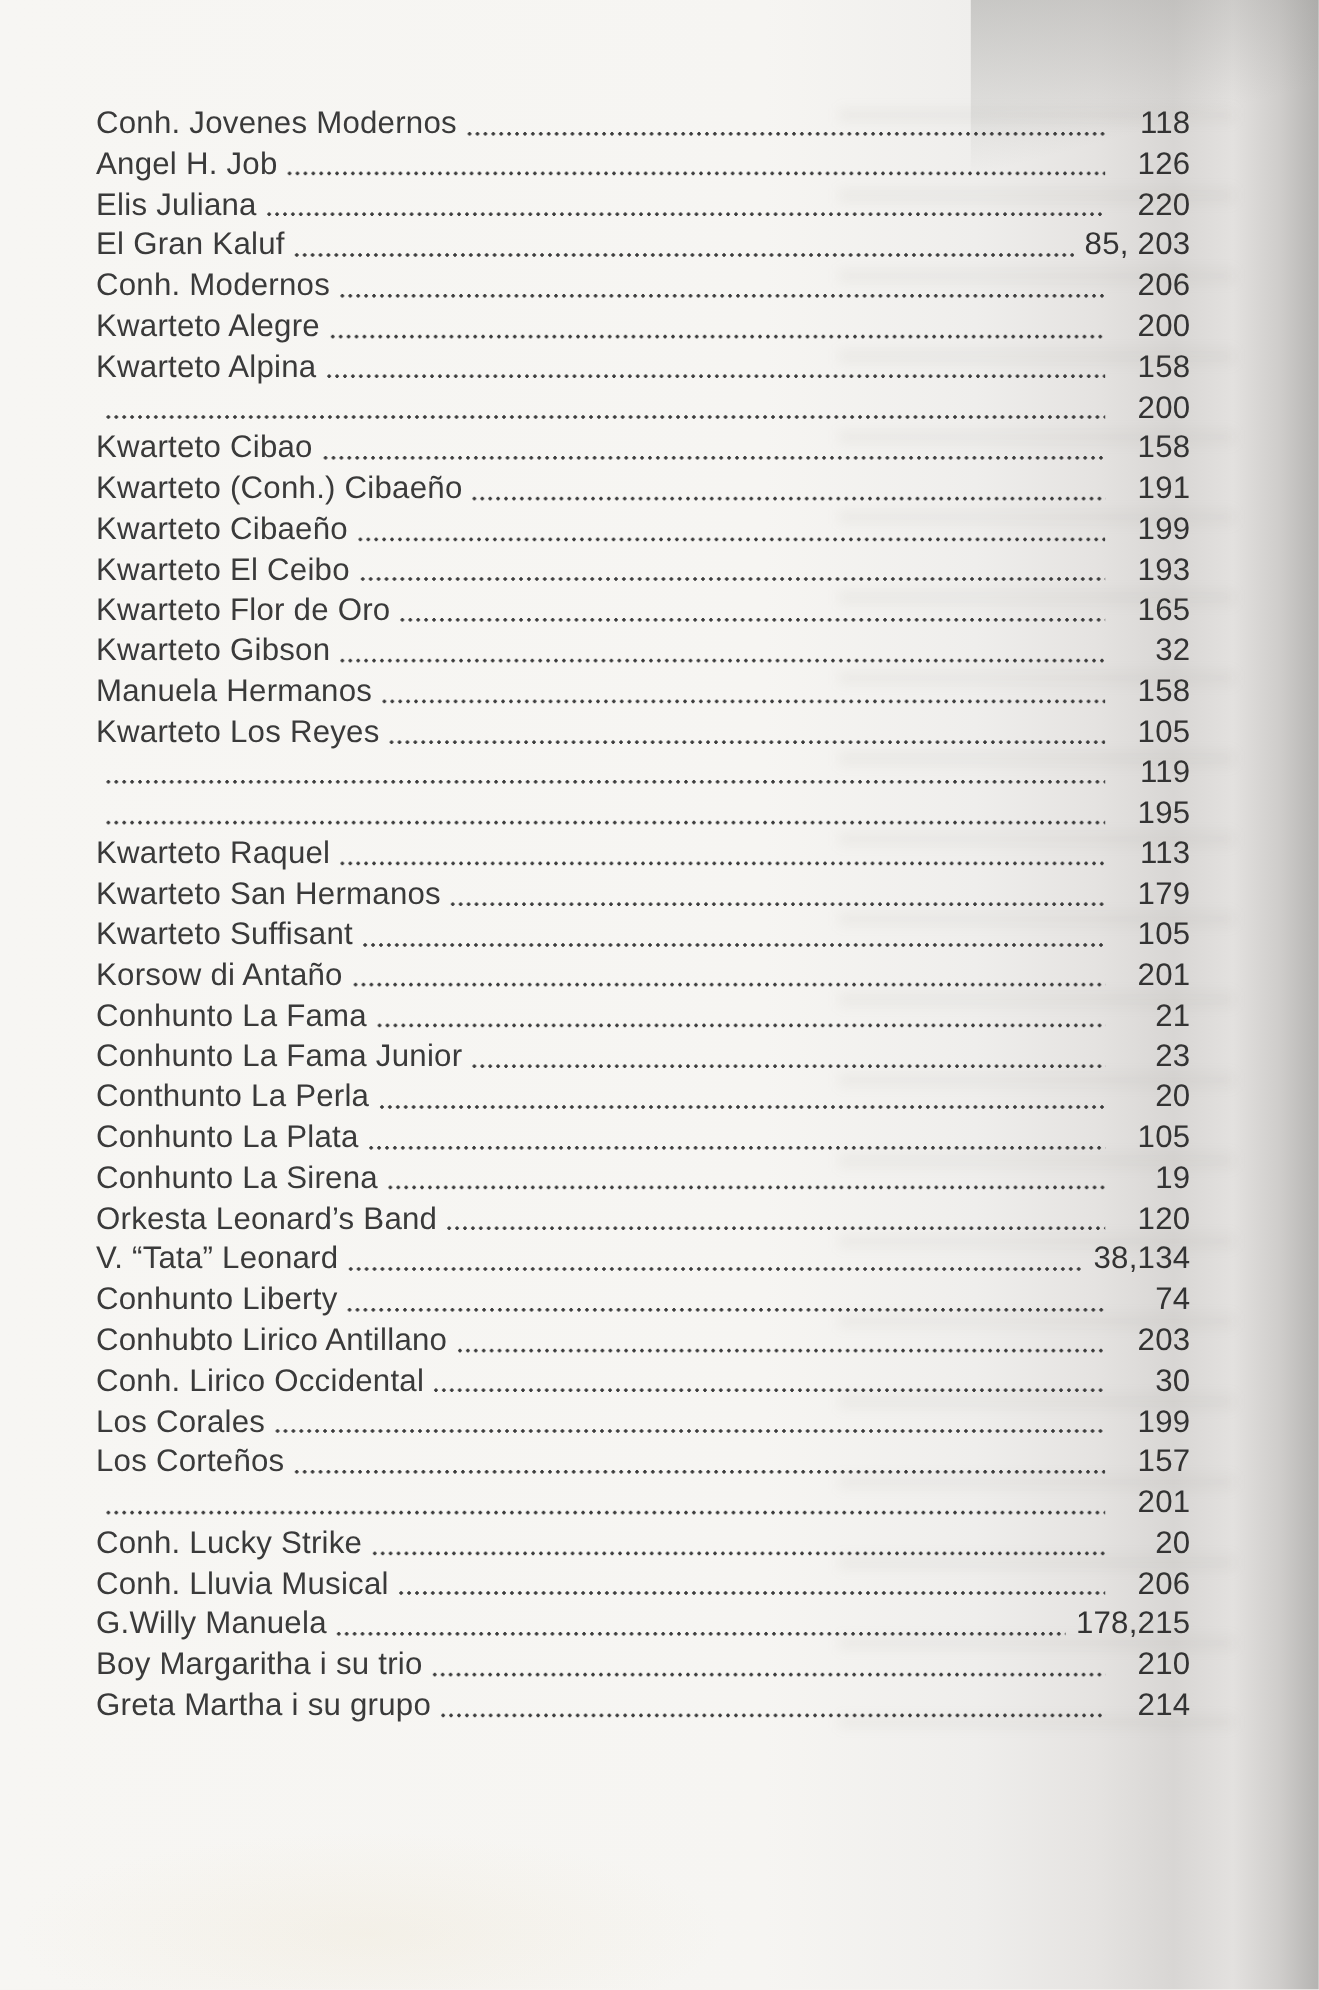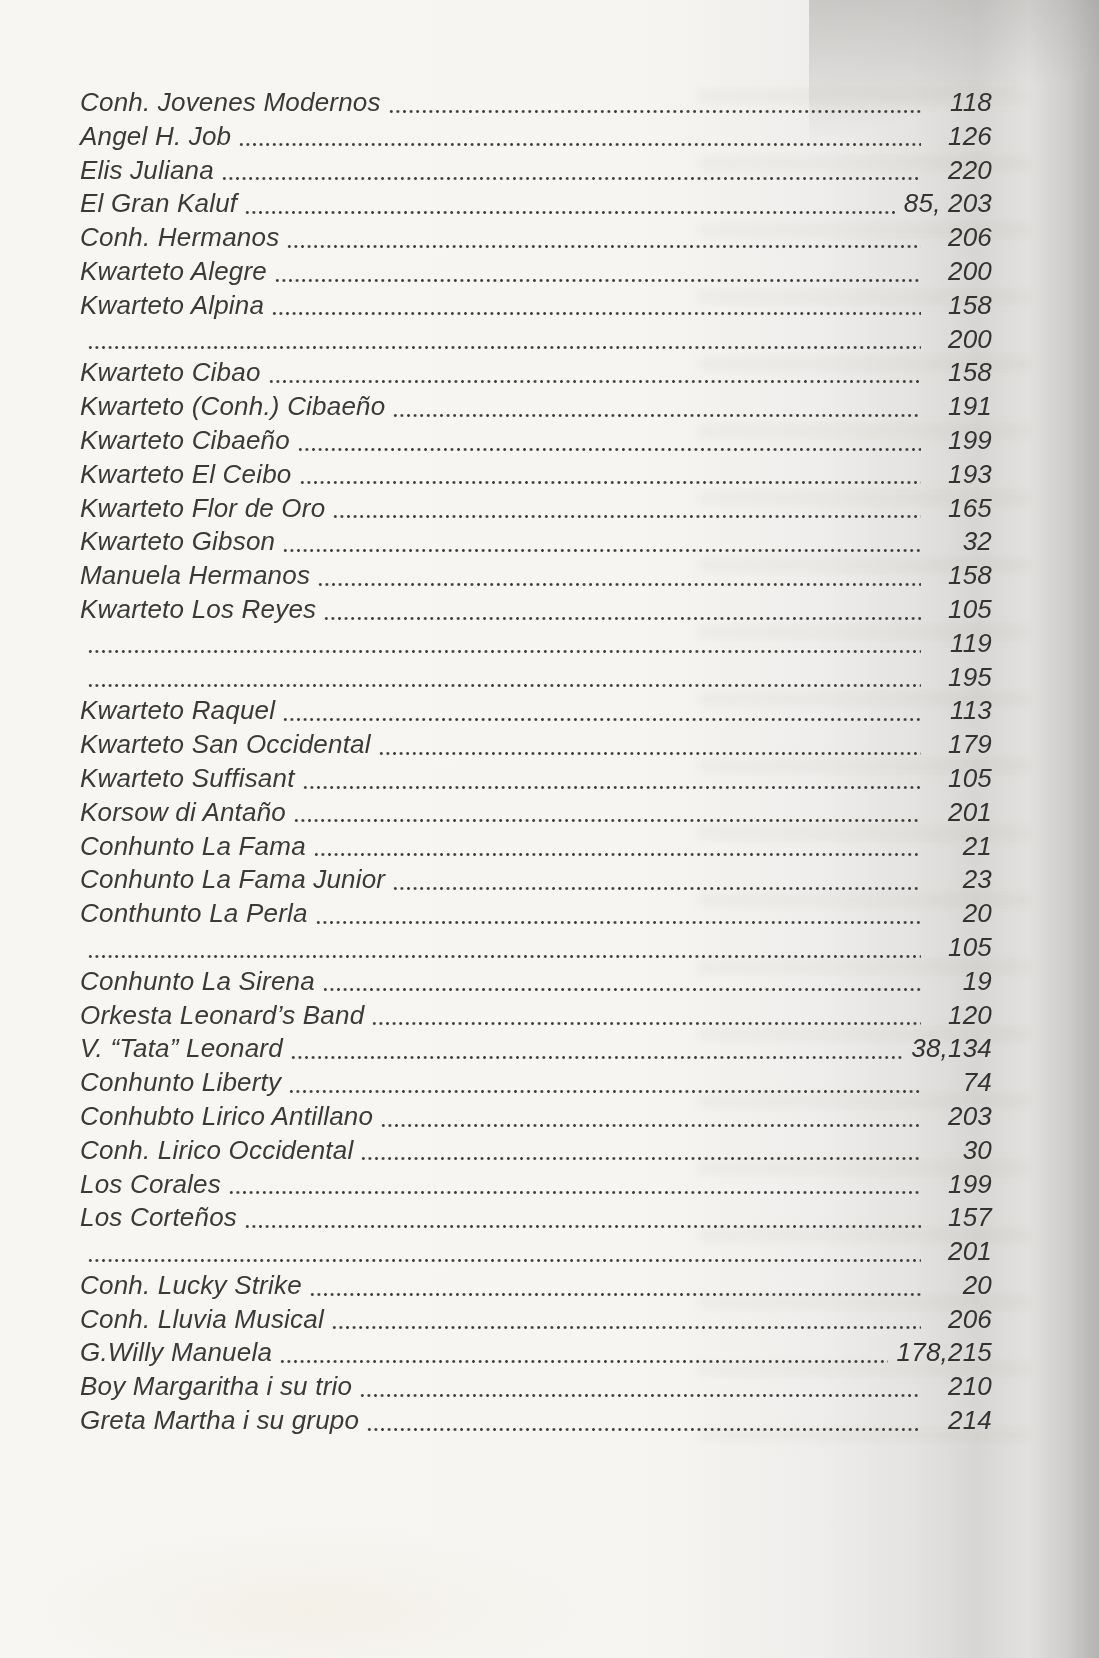--- a/index.html
+++ b/index.html
@@ -20,21 +20,20 @@
     
     background: linear-gradient(90deg,
       #f7f6f3 0%,
       #f6f5f2 58%,
       #efeeec 74%,
       #e5e3e1 83%,
       #d8d6d4 89%,
       #e3e1df 93.5%,
       #cfcdcb 97%,
       #b4b3b1 100%);
-    font-style: italic;
   }
   
   .corner-shade {
     position: absolute;
     top: 0; right: 0;
     width: 290px; height: 150px;
     background: linear-gradient(165deg,
       rgba(125,125,122,0.34) 0%,
       rgba(150,150,147,0.20) 38%,
       rgba(150,150,147,0.0) 65%);
@@ -125,21 +124,21 @@
       <span class="entry-page">220</span>
     </div>
 
     <div class="row">
       <span class="entry-name">El Gran Kaluf</span>
       <span class="dot-leader"></span>
       <span class="entry-page">85, 203</span>
     </div>
 
     <div class="row">
-      <span class="entry-name">Conh. Hermanos</span>
+      <span class="entry-name">Conh. Modernos</span>
       <span class="dot-leader"></span>
       <span class="entry-page">206</span>
     </div>
 
     <div class="row">
       <span class="entry-name">Kwarteto Alegre</span>
       <span class="dot-leader"></span>
       <span class="entry-page">200</span>
     </div>
 
@@ -212,21 +211,21 @@
       <span class="entry-page">195</span>
     </div>
 
     <div class="row">
       <span class="entry-name">Kwarteto Raquel</span>
       <span class="dot-leader"></span>
       <span class="entry-page">113</span>
     </div>
 
     <div class="row">
-      <span class="entry-name">Kwarteto San Occidental</span>
+      <span class="entry-name">Kwarteto San Hermanos</span>
       <span class="dot-leader"></span>
       <span class="entry-page">179</span>
     </div>
 
     <div class="row">
       <span class="entry-name">Kwarteto Suffisant</span>
       <span class="dot-leader"></span>
       <span class="entry-page">105</span>
     </div>
 
@@ -248,20 +247,21 @@
       <span class="entry-page">23</span>
     </div>
 
     <div class="row">
       <span class="entry-name">Conthunto La Perla</span>
       <span class="dot-leader"></span>
       <span class="entry-page">20</span>
     </div>
 
     <div class="row">
+      <span class="entry-name">Conhunto La Plata</span>
       <span class="dot-leader"></span>
       <span class="entry-page">105</span>
     </div>
 
     <div class="row">
       <span class="entry-name">Conhunto La Sirena</span>
       <span class="dot-leader"></span>
       <span class="entry-page">19</span>
     </div>
 

